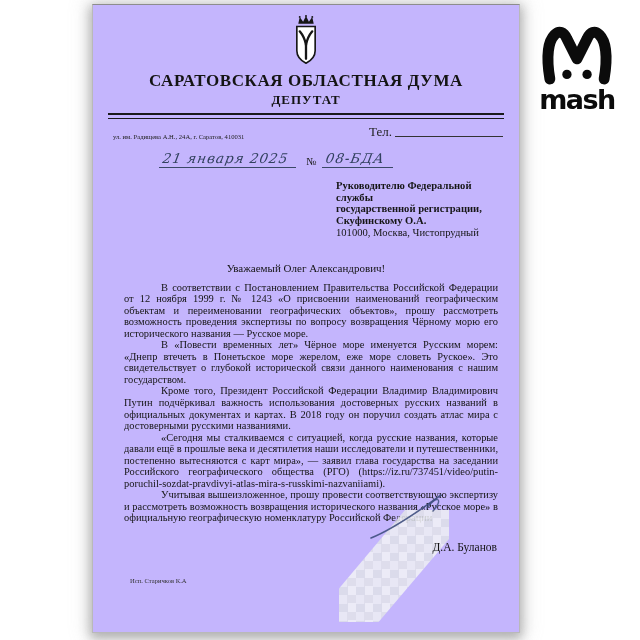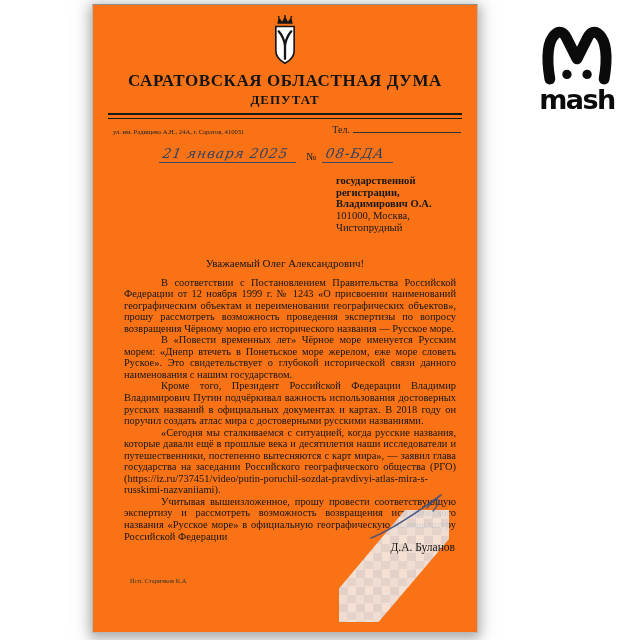--- a/index.html
+++ b/index.html
@@ -4,40 +4,40 @@
 <style>
   html,body{margin:0;padding:0;}
   body{
     width:640px;height:640px;background:#ffffff;overflow:hidden;
     font-family:"Liberation Serif","DejaVu Serif",serif;color:#1b1b1b;
     position:relative;
   }
   .canvas{position:absolute;inset:0;}
   
   .page{
-    position:absolute;left:92px;top:4px;width:386px;height:629px;
-    background:#f97316;
+    position:absolute;left:92px;top:4px;width:428px;height:629px;
+    background:#c4b5fd;
     border:1px solid #b9b9b9;border-top-color:#8d8d8d;box-sizing:border-box;
     box-shadow:0 4px 10px 2px rgba(110,110,110,.45), 0 0 18px 4px rgba(160,160,160,.30);
   }
   .arms{width:100%;text-align:center;margin-top:9px;line-height:0;}
   .org-title{
     text-align:center;font-weight:bold;font-size:17px;letter-spacing:.6px;
     margin-top:3px;color:#141414;
   }
   .org-role{text-align:center;font-weight:bold;font-size:13px;letter-spacing:1px;margin-top:1px;color:#141414;}
   .rule{
     margin:5px 15px 0 15px;height:3px;
     border-top:2.4px solid #1a1a1a;border-bottom:1.1px solid #1a1a1a;
   }
   .addr-row{
     display:flex;justify-content:space-between;align-items:flex-end;
     margin:5px 16px 0 20px;font-size:6.6px;color:#222;
   }
-  .tel{display:flex;align-items:flex-start;font-size:10px;}
+  .tel{display:flex;align-items:center;font-size:13px;}
   .tel-line{display:inline-block;width:108px;border-bottom:1px solid #333;height:8px;margin-left:3px;}
   
   .date-row{margin:10px 0 0 66px;font-size:11px;display:flex;align-items:flex-end;}
   .hand{
     font-family:"DejaVu Serif",serif;font-style:italic;color:#32415f;
     font-size:13.5px;transform:skewX(-10deg);letter-spacing:1px;
   }
   .u1{display:inline-block;border-bottom:1.2px solid #3a4866;padding:0 8px 1px 4px;}
   .num-label{font-size:10.5px;margin:0 6px 1px 10px;color:#1b1b1b;}
   
@@ -107,22 +107,23 @@
       </span>
     </div>
 
     <div class="date-row">
       <span class="u1"><span class="hand" style="display:inline-block;">21 января 2025</span></span>
       <span class="num-label">№</span>
       <span class="u1"><span class="hand" style="display:inline-block;">08-БДА</span></span>
     </div>
 
     <div class="recipient">
+      <div class="b">Руководителю Федеральной службы</div>
       <div class="b">государственной регистрации,</div>
-      <div class="b">Владимирович О.А.</div>
+      <div class="b">Скуфинскому О.А.</div>
       <div>101000, Москва, Чистопрудный</div>
     </div>
 
     <div class="salutation">Уважаемый Олег Александрович!</div>
 
     <div class="body-text">
       <p>В соответствии с Постановлением Правительства Российской Федерации от 12 ноября 1999 г. № 1243 «О присвоении наименований географическим объектам и переименовании географических объектов», прошу рассмотреть возможность проведения экспертизы по вопросу возвращения Чёрному морю его исторического названия — Русское море.</p>
       <p>В «Повести временных лет» Чёрное море именуется Русским морем: «Днепр втечеть в Понетьское море жерелом, еже море словеть Руское». Это свидетельствует о глубокой исторической связи данного наименования с нашим государством.</p>
       <p>Кроме того, Президент Российской Федерации Владимир Владимирович Путин подчёркивал важность использования достоверных русских названий в официальных документах и картах. В 2018 году он поручил создать атлас мира с достоверными русскими названиями.</p>
       <p>«Сегодня мы сталкиваемся с ситуацией, когда русские названия, которые давали ещё в прошлые века и десятилетия наши исследователи и путешественники, постепенно вытесняются с карт мира», — заявил глава государства на заседании Российского географического общества (РГО) (https://iz.ru/737451/video/putin-poruchil-sozdat-pravdivyi-atlas-mira-s-russkimi-nazvaniiami).</p>

